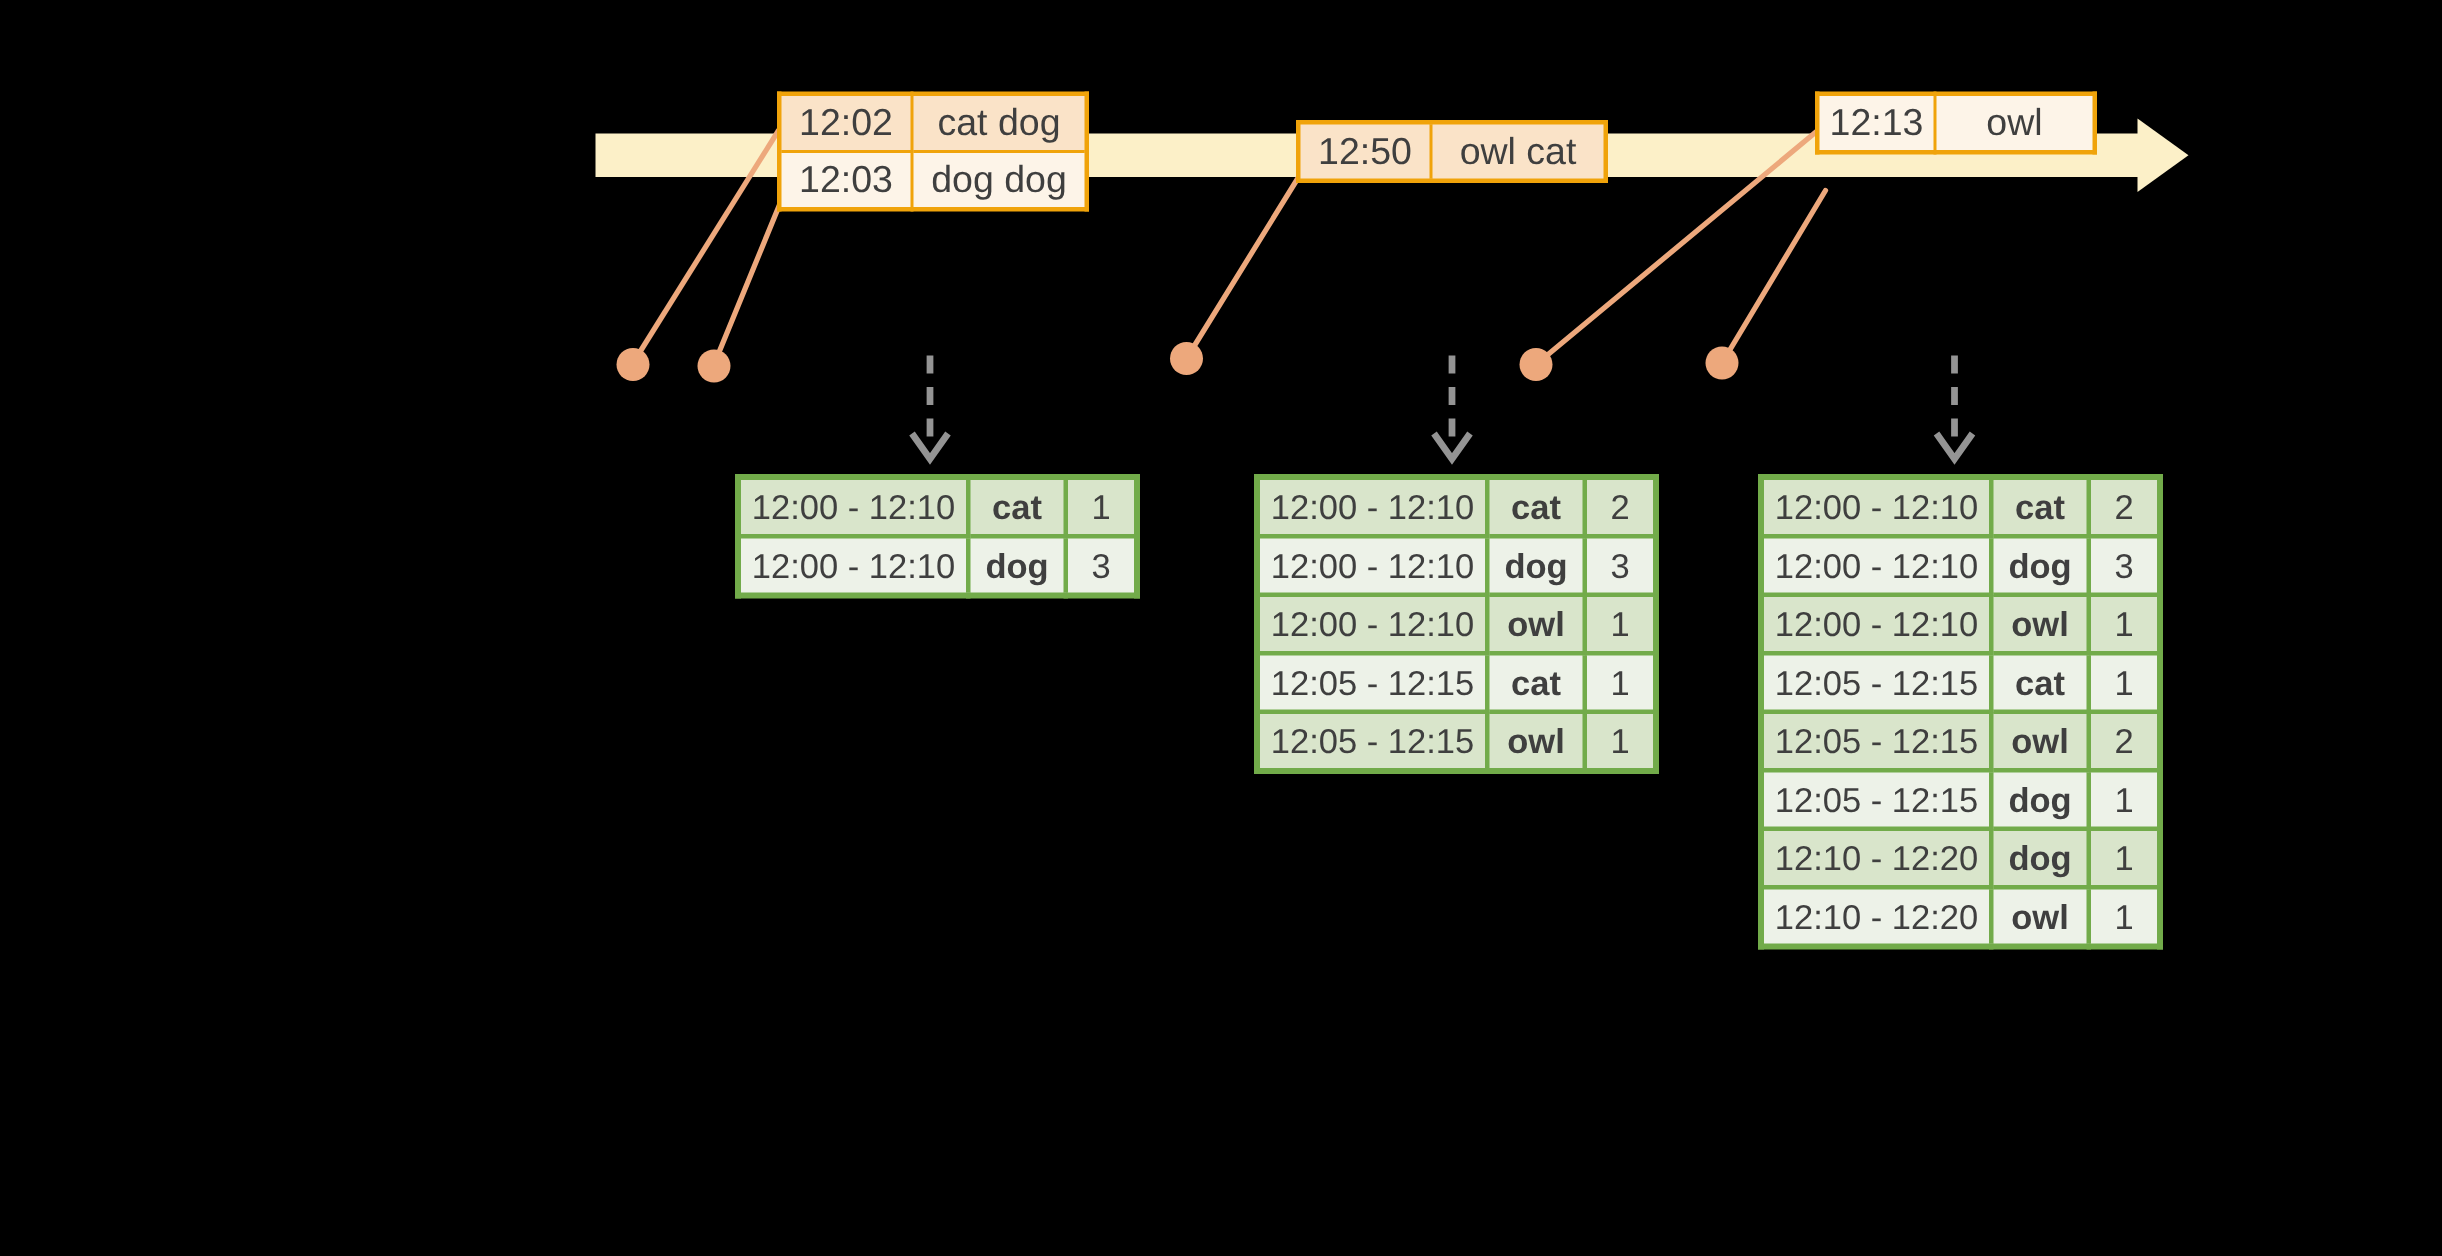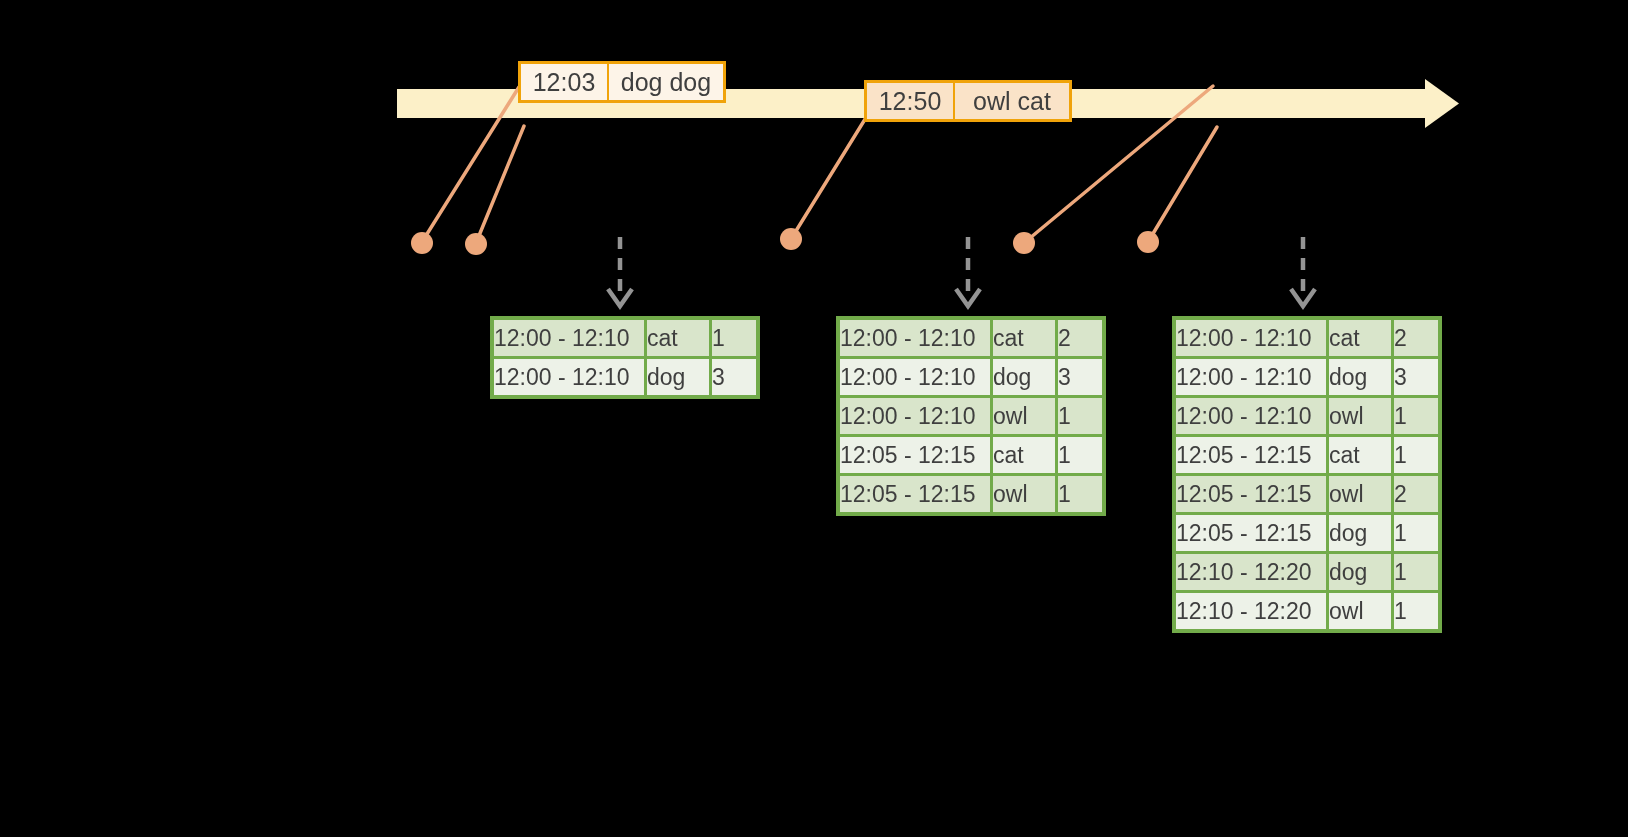--- a/index.html
+++ b/index.html
@@ -32,25 +32,25 @@
 
   
   table.result{
     position:absolute;border-collapse:collapse;
     border:4px solid #72AB4A;
     table-layout:fixed;
   }
   table.result td{
     border:3px solid #72AB4A;
     height:36px;padding:0;
-    text-align:left;vertical-align:middle;
+    text-align:center;vertical-align:middle;
     font-size:23px;color:#3F3F3F;white-space:nowrap;
   }
   .rc-window{width:150px;}
-  .rc-word{width:62px;}
+  .rc-word{width:62px;font-weight:bold;}
   .rc-count{width:44px;}
   .rd{background:#D9E5CB;}
   .rl{background:#EDF2E8;}
 </style>
 </head>
 <body>
 
 <svg id="canvas-svg" width="1628" height="837" viewBox="0 0 1628 837">
 
   <rect x="397" y="89" width="1029" height="29" fill="#FCF0C8"></rect>
@@ -77,38 +77,46 @@
     <polyline points="608,289 620,306 632,289" stroke-width="4.5"></polyline>
     <line x1="968" y1="237" x2="968" y2="292" stroke-width="4.5" stroke-dasharray="12 9"></line>
     <polyline points="956,289 968,306 980,289" stroke-width="4.5"></polyline>
     <line x1="1303" y1="237" x2="1303" y2="292" stroke-width="4.5" stroke-dasharray="12 9"></line>
     <polyline points="1291,289 1303,306 1315,289" stroke-width="4.5"></polyline>
   </g>
 </svg>
 
 <table class="event" style="left:518px;top:61px;">
   <tbody>
+      <tr>
+    <td class="ec-time fd">12:02</td>
+    <td class="ec-words fd">cat dog</td>
+  </tr>
   <tr>
     <td class="ec-time fl">12:03</td>
     <td class="ec-words fl">dog dog</td>
   </tr>
 </tbody>
   </table>
 
 <table class="event" style="left:864px;top:80px;">
   <tbody>
       <tr>
     <td class="ec-time fd">12:50</td>
     <td class="ec-words fd">owl cat</td>
   </tr>
 </tbody>
   </table>
 
 <table class="event" style="left:1210px;top:61px;">
   <tbody>
+  <tr>
+    <td class="ec-time-sm fl">12:13</td>
+    <td class="ec-words-sm fl">owl</td>
+  </tr>
 </tbody>
   </table>
 
 <table class="result" style="left:490px;top:316px;">
   <tbody>
       <tr>
     <td class="rc-window rd">12:00 - 12:10</td>
     <td class="rc-word rd">cat</td>
     <td class="rc-count rd">1</td>
   </tr>

